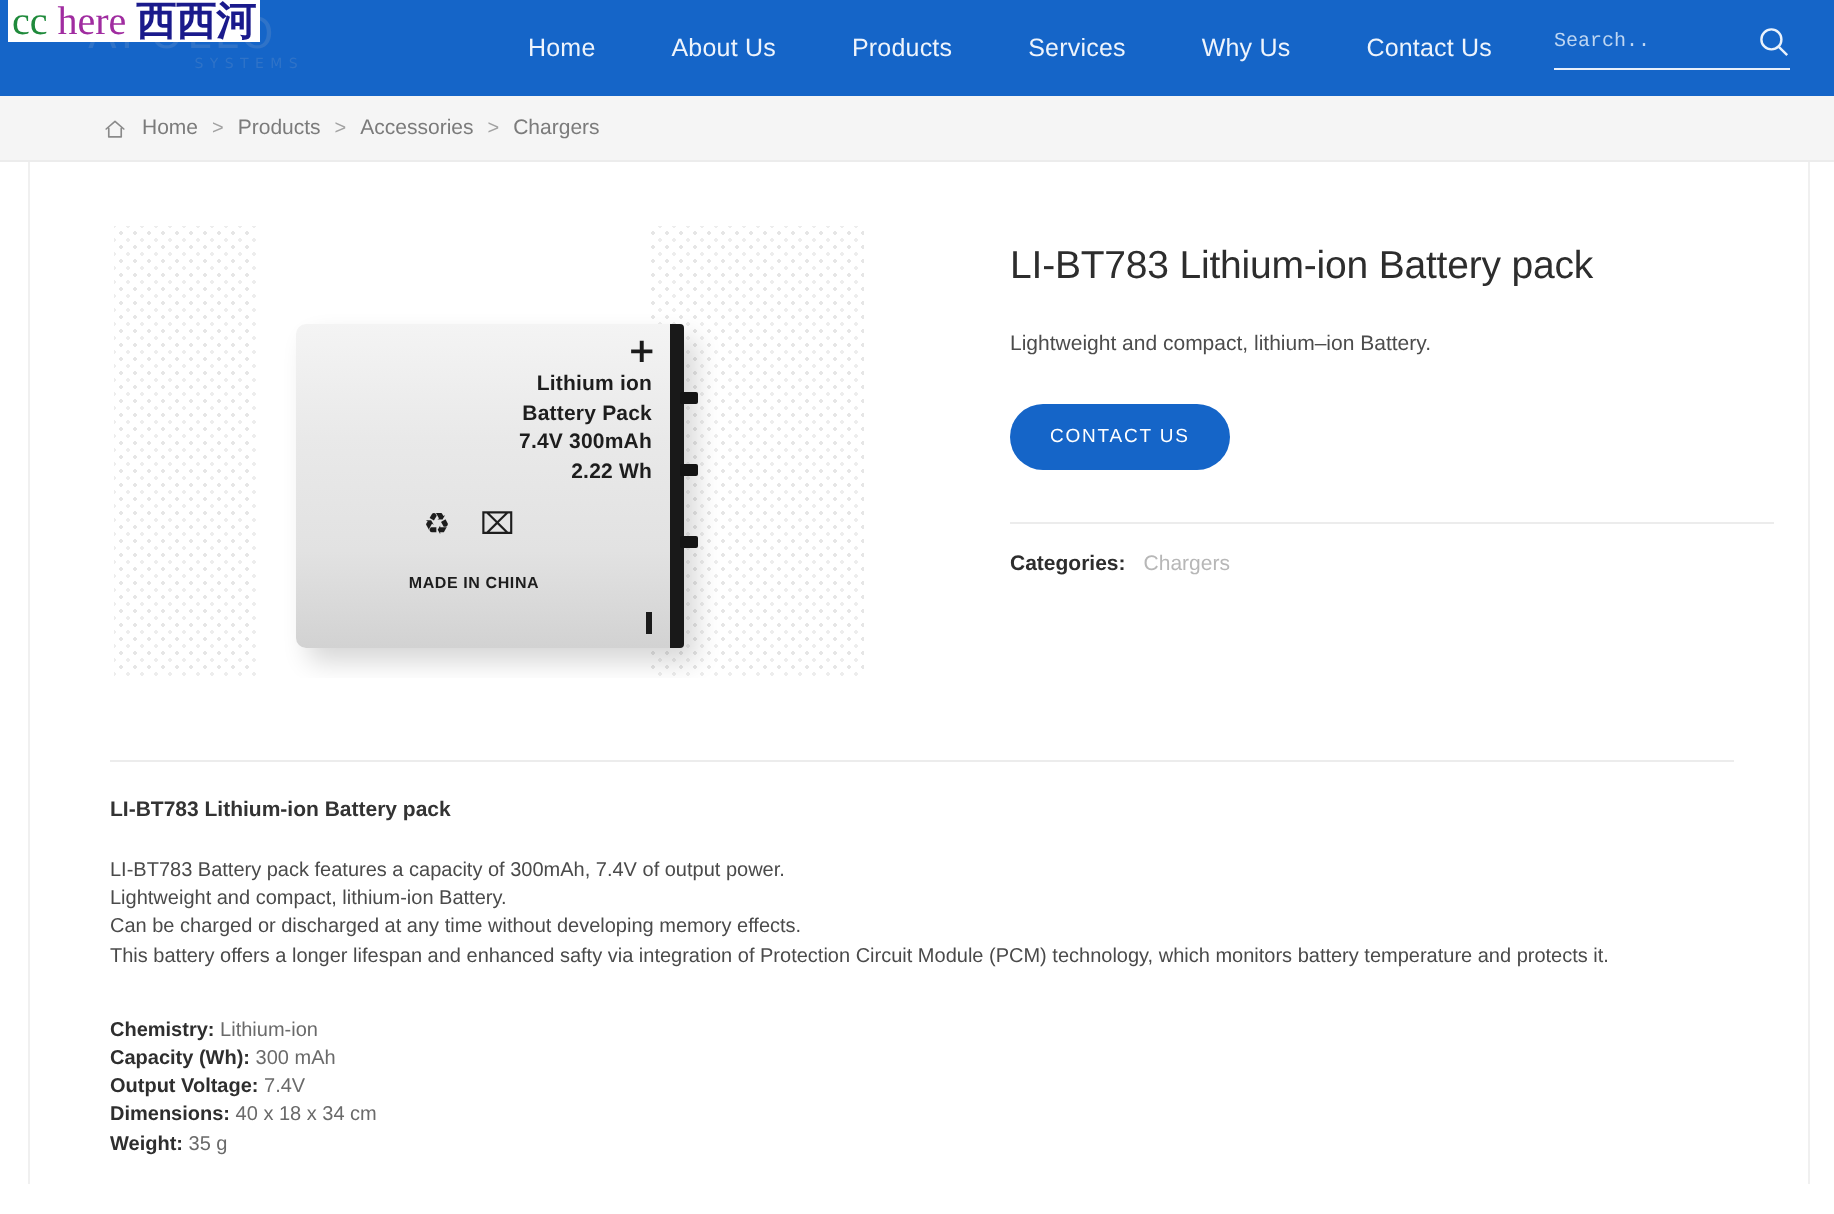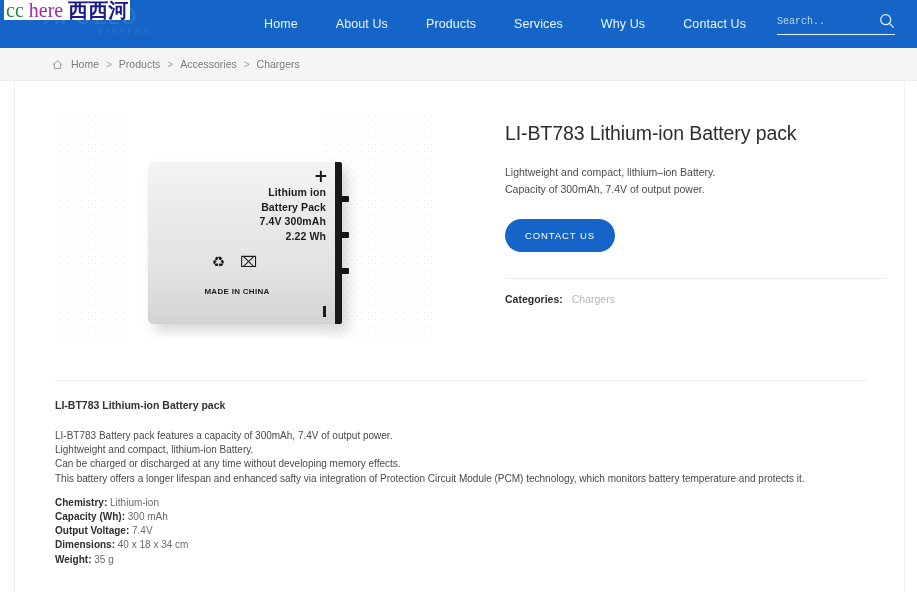--- a/index.html
+++ b/index.html
@@ -364,21 +364,21 @@
     color: #333333;
   }
   .desc-para {
     margin-top: 18px;
     font-size: 10px;
     color: #4a4a4a;
     line-height: 14.2px;
   }
   .desc-para div { white-space: nowrap; }
   .spec-list {
-    margin-top: 10px;
+    margin-top: 23px;
     font-size: 10px;
     color: #6a6a6a;
     line-height: 14.2px;
   }
   .spec-list .spec-key { font-weight: bold; color: #2e2e2e; }
 </style>
 </head>
 <body>
 
 <div id="page">
@@ -457,21 +457,20 @@
           <div class="battery-made">MADE IN CHINA</div>
         </div>
       </div>
 
       <div class="summary">
         <h1 class="product-title">LI-BT783 Lithium-ion Battery pack</h1>
 
 
         <div class="short-desc">
           <div>Lightweight and compact, lithium–ion Battery.</div>
-          <div>Capacity of 300mAh, 7.4V of output power.</div>
         </div>
 
         <button class="contact-btn">CONTACT US</button>
 
         <div class="summary-divider"></div>
 
         <div class="categories-row">
           <span class="cat-label">Categories:</span><a href="#" class="cat-value" style="text-decoration:none;">Chargers</a>
         </div>
       </div>

